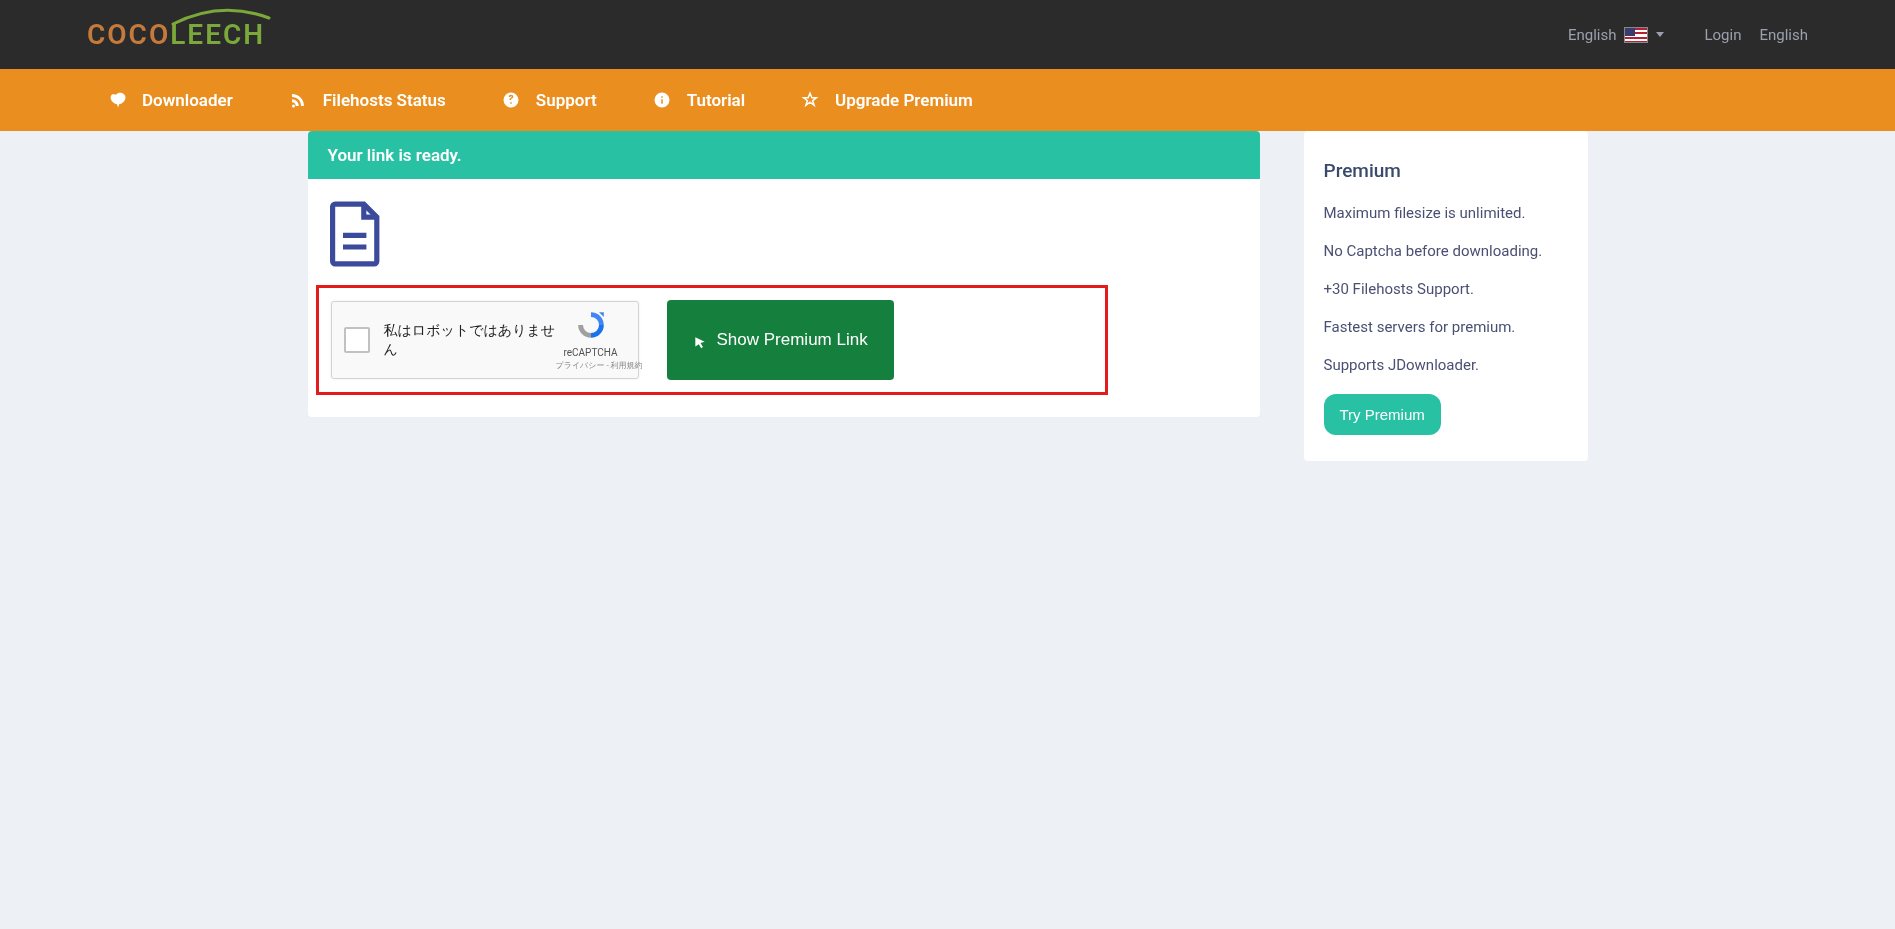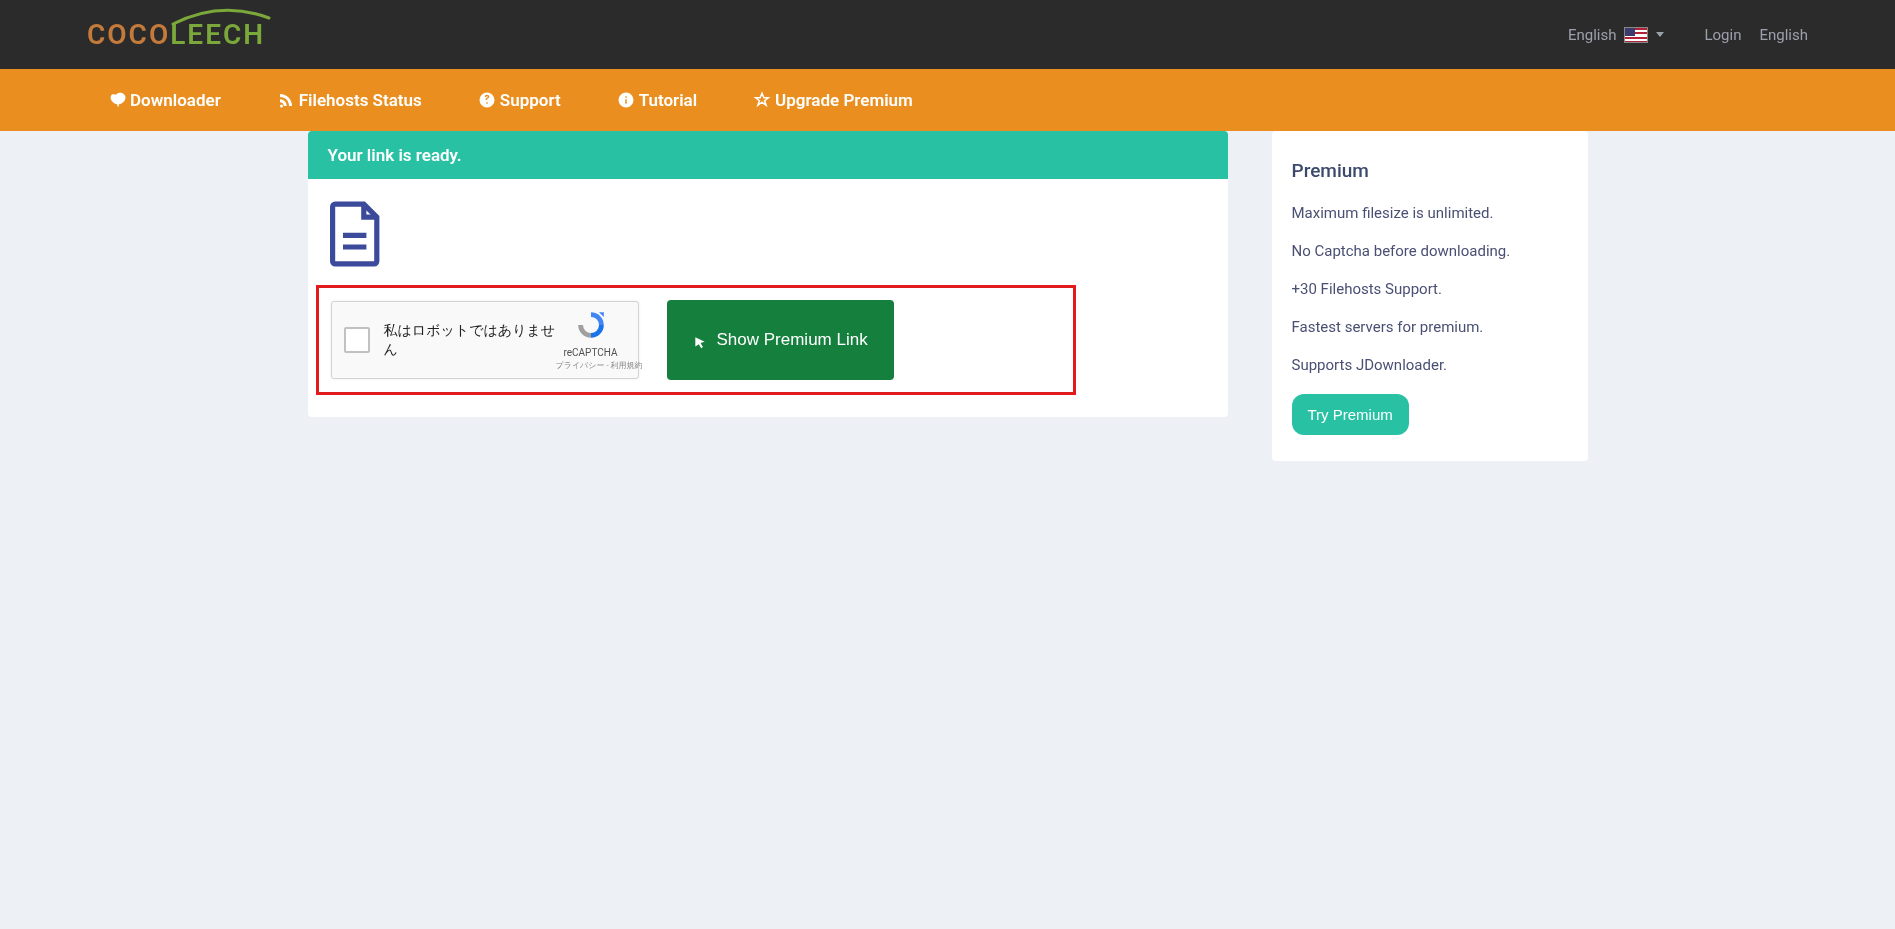--- a/index.html
+++ b/index.html
@@ -77,21 +77,21 @@
   display: flex;
   align-items: center;
   padding: 0 80px;
 }
 .nav-item {
   color: #fff;
   font-size: 17px;
   font-weight: 600;
   display: flex;
   align-items: center;
-  gap: 4px;
+  gap: 16px;
   padding: 0 28px;
   cursor: pointer;
   height: 100%;
 }
 .nav-item svg { width: 18px; height: 18px; fill: #fff; }
 
 .container {
   max-width: 1280px;
   margin: 0 auto;
   padding: 0 0;
@@ -102,21 +102,21 @@
   max-width: 1280px;
   margin: 0 auto;
   padding: 38px 0 24px 0;
 }
 .page-title h1 {
   color: #3b4a6b;
   font-size: 26px;
   font-weight: 500;
 }
 .main-col { flex: 1; }
-.side-col { width: 316px; }
+.side-col { width: 284px; }
 
 .panel {
   background: #fff;
   border-radius: 4px;
   overflow: hidden;
 }
 .panel-header {
   background: #28c1a4;
   color: #fff;
   font-size: 17px;

